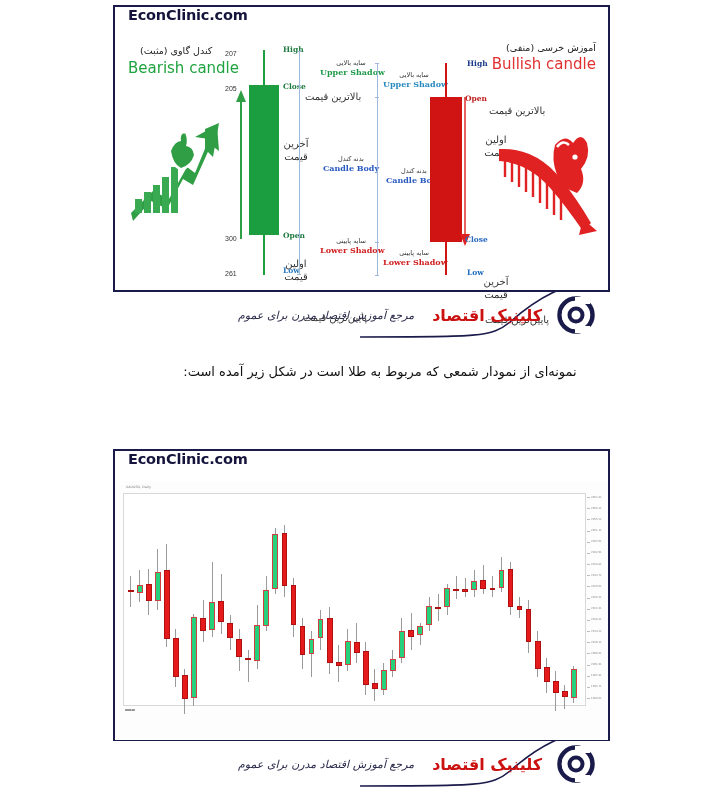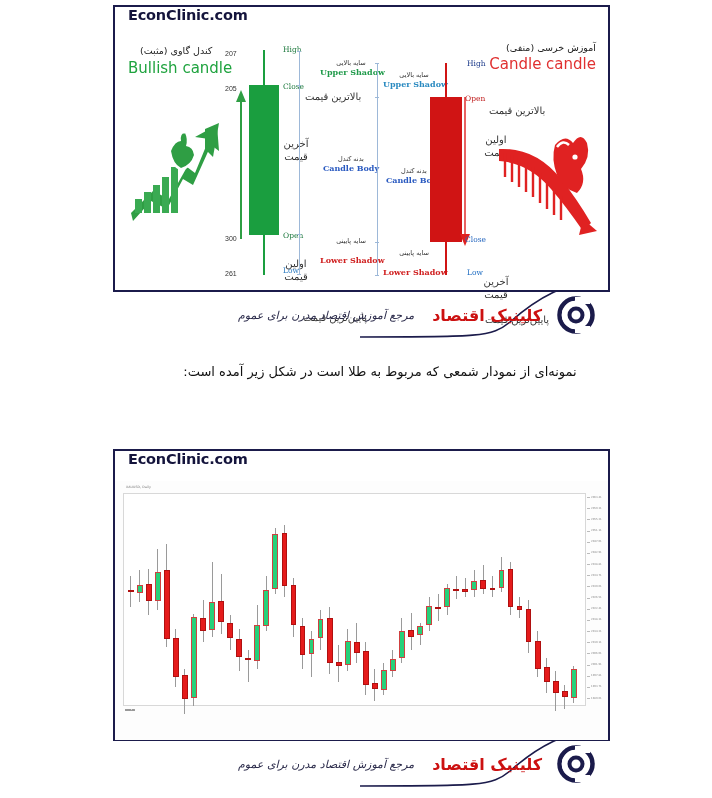--- a/index.html
+++ b/index.html
@@ -70,21 +70,21 @@
     font-size:7px;color:#333;white-space:nowrap;
   }
 
   .candle-wick{position:absolute;}
   .candle-body{position:absolute;box-sizing:border-box;}
 
   .lbl{
     position:absolute;font-family:"DejaVu Serif",serif;
     font-size:7.5px;white-space:nowrap;line-height:1.25;
   }
-  .lbl-en{font-weight:normal;}
+  .lbl-en{font-weight:bold;}
   .c-high{color:#1f7a3f;}
   .c-low{color:#2a7ac0;}
   .c-close{color:#1f7a3f;}
   .c-open{color:#1f7a3f;}
   .c-fa{color:#333;font-family:Liberation Sans, sans-serif;font-size:10px;direction:rtl;margin-top:45px;}
   .r-high{color:#1b3a8a;}
   .r-open{color:#c02020;}
   .r-close{color:#2a6ac0;}
   .r-low{color:#1b6ac0;}
 
@@ -93,21 +93,21 @@
     font-family:"DejaVu Serif",serif;
   }
   .mid-fa{
     display:block;font-family:"DejaVu Sans",sans-serif;
     font-size:6.5px;color:#333;direction:rtl;
   }
   .mid-en{display:block;font-size:8px;font-weight:bold;}
   .m-upper{color:#1f9a4a;}
   .m-upper2{color:#2a8ac0;}
   .m-body{color:#2a5ac0;}
-  .m-lower{color:#d02020;margin-top:10px;}
+  .m-lower{color:#d02020;}
 
   .brace{position:absolute;background:#9db8d8;width:1px;}
   .brace-tick{position:absolute;background:#9db8d8;height:1px;width:4px;}
 
   
   .caption{
     position:absolute;direction:rtl;text-align:center;
     font-family:"DejaVu Sans",sans-serif;font-size:13px;color:#111;
     width:100%;
   }
@@ -142,23 +142,23 @@
 <div class="page">
 
   <div class="figure" id="fig1" style="left:113px;top:5px;width:497px;height:287px;">
     <div class="panel" style="height:287px;">
       <div class="panel-head">
         <span class="brandname">EconClinic.com</span>
       </div>
       <div class="panel-body" style="height:254px;">
         <div class="diag" id="diagram-layer">
             <div class="hd-fa" style="left:25px;top:8px;">کندل گاوی (مثبت)</div>
-            <div class="hd-en hd-bull" style="left:13px;top:22px;">Bullish candle</div>
+            <div class="hd-en hd-bull" style="left:13px;top:22px;">Bearish candle</div>
             <div class="hd-fa" style="right:12px;top:5px;">آموزش خرسی (منفی)</div>
-            <div class="hd-en hd-bear" style="right:12px;top:18px;">Candle candle</div>
+            <div class="hd-en hd-bear" style="right:12px;top:18px;">Bullish candle</div>
             <div class="axnum" style="left:110px;top:13px;">207</div>
             <div class="axnum" style="left:110px;top:48px;">205</div>
             <div class="axnum" style="left:110px;top:198px;">300</div>
             <div class="axnum" style="left:110px;top:233px;">261</div>
             <div style="position:absolute;left:8px;top:58px;width:100px;height:130px;"><svg viewBox="0 0 100 130" width="100" height="130">
                 <path d="M8 118 L30 96 L46 104 L64 72 L72 78 L86 44 L72 42 L94 30 L96 56 L88 50 L70 90 L60 84 L44 114 L28 106 L10 126 Z" fill="#2f9e44"></path>
                 <path d="M82 34 L96 28 L90 62 L82 54 Z" fill="#2f9e44"></path>
                 <rect x="12" y="104" width="7" height="14" fill="#3aaa52"></rect>
                 <rect x="21" y="97" width="7" height="21" fill="#3aaa52"></rect>
                 <rect x="30" y="90" width="7" height="28" fill="#3aaa52"></rect>

